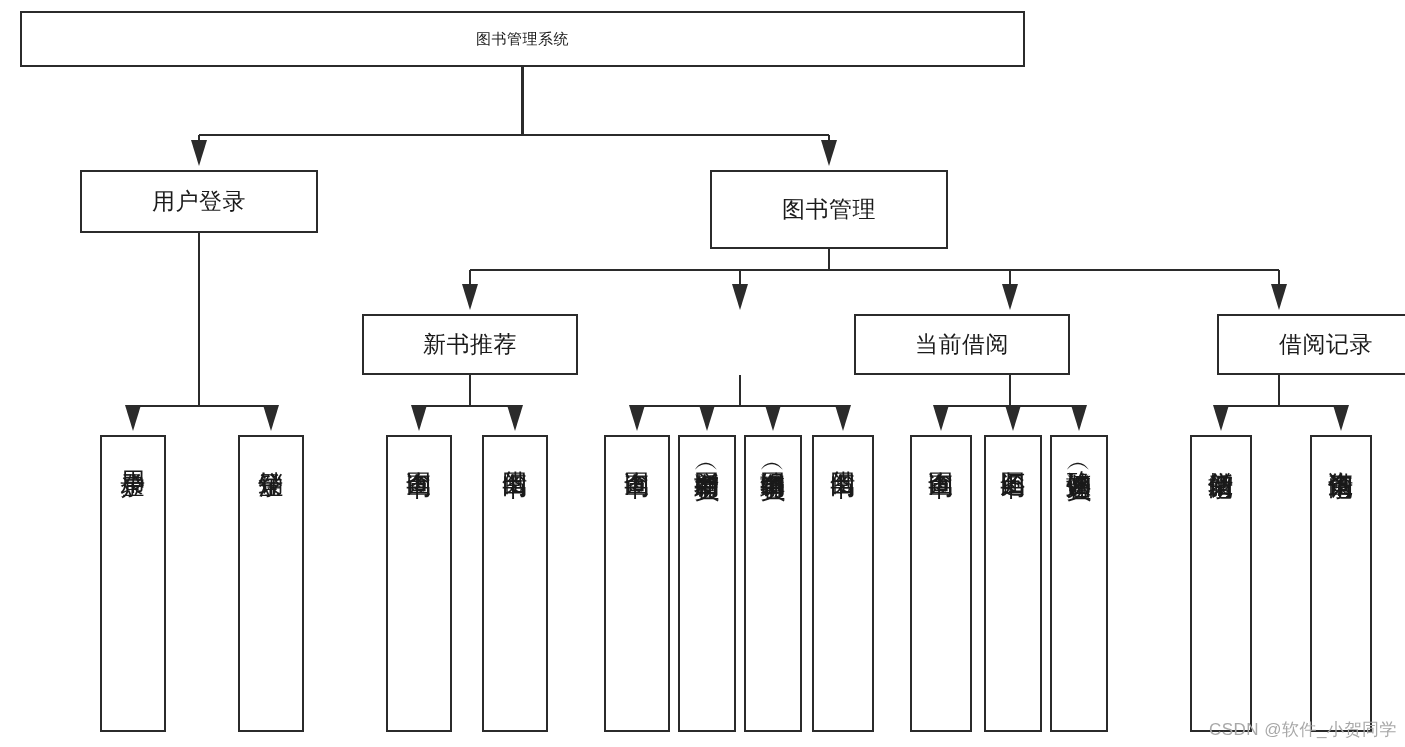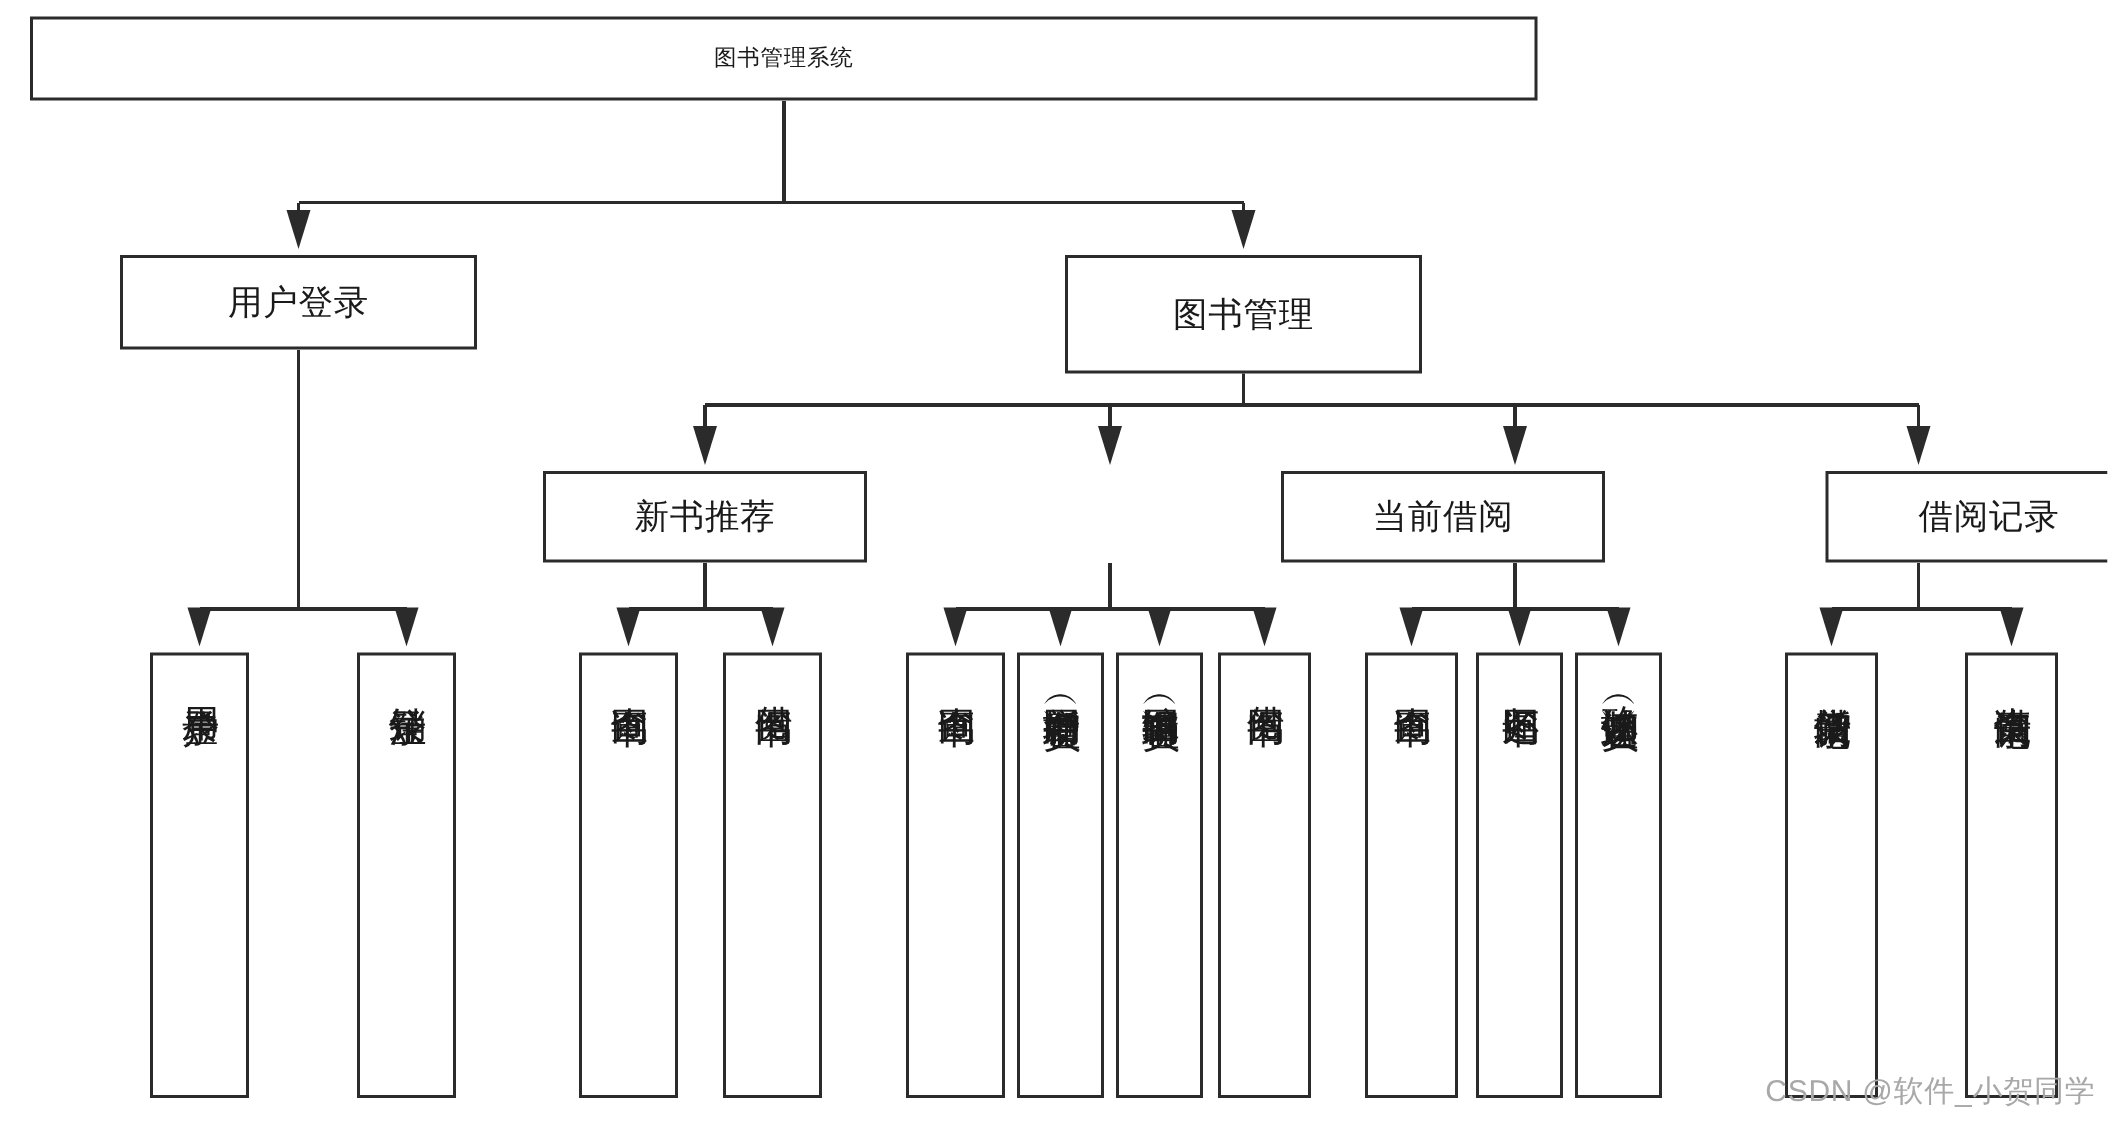--- a/index.html
+++ b/index.html
@@ -61,21 +61,21 @@
     text-orientation: upright;
     font-size: 25px;
     line-height: 1.06;
     letter-spacing: 1px;
     white-space: nowrap;
   }
   #watermark {
     position: absolute;
     right: 8px;
     bottom: 6px;
-    font-size: 20px;
+    font-size: 17px;
     color: #a8a8a8;
     z-index: 5;
     white-space: nowrap;
     letter-spacing: 0.5px;
   }
 </style>
 </head>
 <body>
 
 <div id="canvas">

